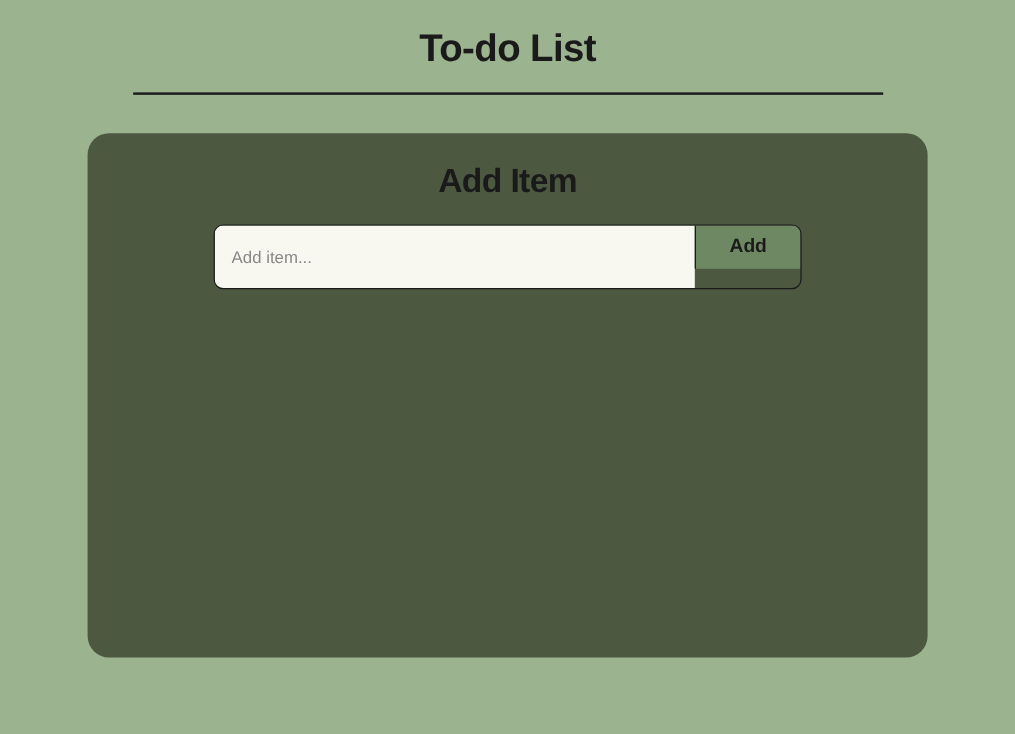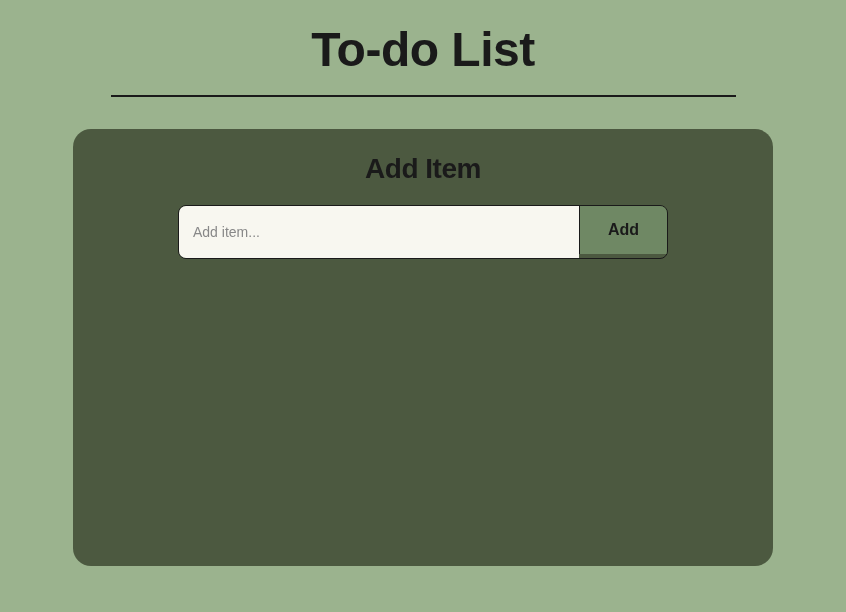--- a/index.html
+++ b/index.html
@@ -9,21 +9,21 @@
     }
     body {
       background-color: #9bb38e;
       font-family: 'Arial', sans-serif;
       width: 846px;
       height: 612px;
       overflow: hidden;
     }
     .page-title {
       text-align: center;
-      font-size: 48px;
+      font-size: 32px;
       font-weight: 900;
       color: #1a1a1a;
       padding-top: 22px;
       padding-bottom: 18px;
       letter-spacing: -0.5px;
     }
     .divider {
       width: 625px;
       margin: 0 auto;
       border: none;
@@ -62,21 +62,21 @@
       padding: 0 14px;
       font-size: 14px;
       color: #c2410c;
       outline: none;
     }
     .add-input::placeholder {
       color: #888;
     }
     .add-button {
       width: 88px;
-      height: 48px;
+      height: 36px;
       border: none;
       border-left: 1px solid #1a1a1a;
       background-color: #6f8864;
       color: #1a1a1a;
       font-size: 16px;
       font-weight: 700;
       cursor: pointer;
     }
   </style>
 </head>

